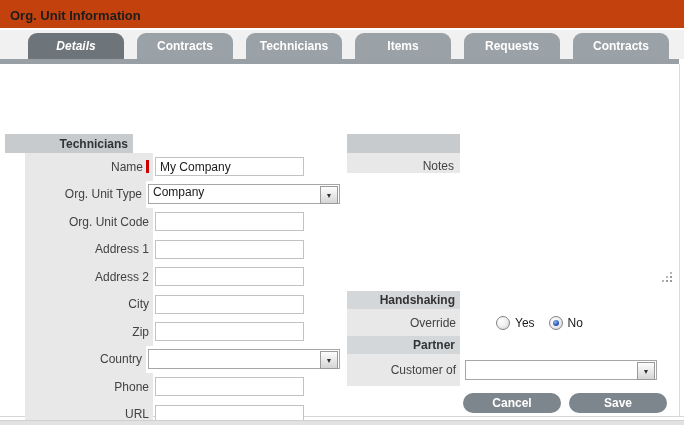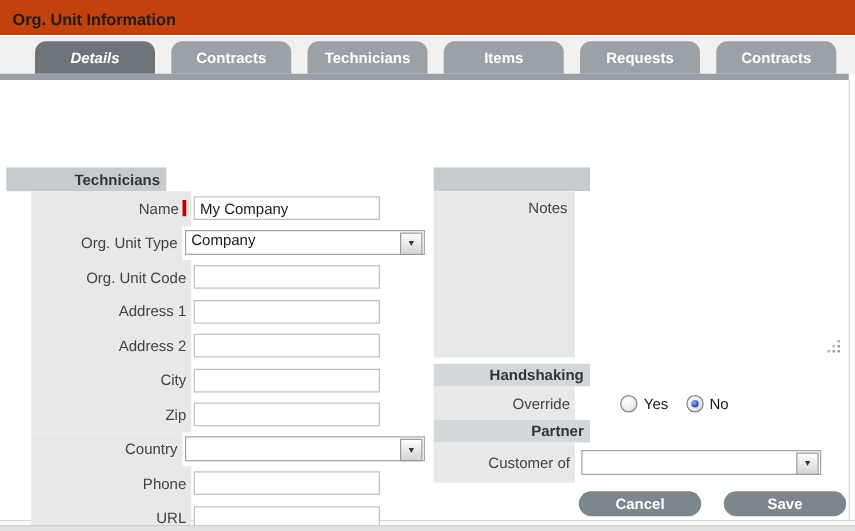--- a/index.html
+++ b/index.html
@@ -36,43 +36,43 @@
   input.text{width:149px;height:19px;border:1px solid #c2c2c2;box-sizing:border-box;
     font-size:12px;padding:0 4px;color:#1a1a1a;font-family:"Liberation Sans",sans-serif;background:#fff;outline:none;}
   .dropdown{width:192px;height:20px;border:1px solid #a6a6a6;background:#fff;box-sizing:border-box;
     display:flex;cursor:pointer;}
   .dd-value{flex:1;font-size:12px;color:#1a1a1a;padding-left:4px;white-space:nowrap;overflow:hidden;}
   .dd-btn{width:16px;height:16px;margin:1px;border:1px solid #9a9a9a;flex:0 0 auto;
     background:linear-gradient(#fdfdfd,#d5d5d5);display:flex;align-items:center;justify-content:center;
     font-size:7px;color:#333;}
   
   .right-panel{position:absolute;left:347px;top:70px;width:330px;}
-  .right-panel .band{width:125px;}
-  .notes-row{display:flex;height:133px;}
+  .right-panel .band{width:113px;}
+  .notes-row{display:flex;height:133px;flex-direction:column;}
   .notes-label-col{width:113px;background:#e8e8e8;display:flex;justify-content:flex-end;
     padding:6px 6px 0 0;box-sizing:border-box;font-size:12px;color:#424242;}
   .notes-area{flex:1;position:relative;background:#fff;}
   .grip{position:absolute;right:5px;bottom:4px;width:10px;height:10px;}
   .grip::after{content:"";position:absolute;right:0;bottom:0;width:2px;height:2px;background:#9a9a9a;
     box-shadow:0 -4px 0 #9a9a9a,-4px 0 0 #9a9a9a,0 -8px 0 #b5b5b5,-4px -4px 0 #b5b5b5,-8px 0 0 #b5b5b5;}
   .gap{height:5px;}
   .right-panel .row-label{width:113px;}
   .override-row{height:27px;}
   .customer-row{height:32px;}
   .radio-opt{display:flex;align-items:center;gap:5px;cursor:pointer;}
   .radio-opt + .radio-opt{margin-left:14px;}
   .override-field{padding-left:8px;margin-left:28px;}
   .radio{width:12px;height:12px;border-radius:50%;border:1px solid #848484;box-sizing:content-box;
     background:radial-gradient(circle at 35% 35%,#ffffff 0%,#ececec 55%,#c9c9c9 100%);position:relative;flex:0 0 auto;}
   .radio.sel::after{content:"";position:absolute;left:3px;top:3px;width:6px;height:6px;border-radius:50%;
     background:radial-gradient(circle at 38% 32%,#8fb2e8 0%,#1b4bb4 70%);}
   .radio-text{font-size:12px;color:#1a1a1a;}
   .customer-dd{margin-left:3px;}
   
-  .footer{position:absolute;top:393px;left:463px;display:flex;gap:18px;}
+  .footer{position:absolute;top:393px;left:463px;display:flex;gap:8px;}
   .btn{width:98px;height:20px;background:#7d868c;border-radius:10px;color:#fff;font-weight:bold;
     font-size:12px;display:flex;align-items:center;justify-content:center;cursor:pointer;}
   .bottom-strip{position:absolute;left:0;right:0;top:420px;height:5px;background:#e2e2e2;border-top:1px solid #d0d0d0;box-sizing:border-box;}
 </style>
 </head>
 <body>
 
 <div class="header">
   <div class="title">Org. Unit Information</div>
 </div>

